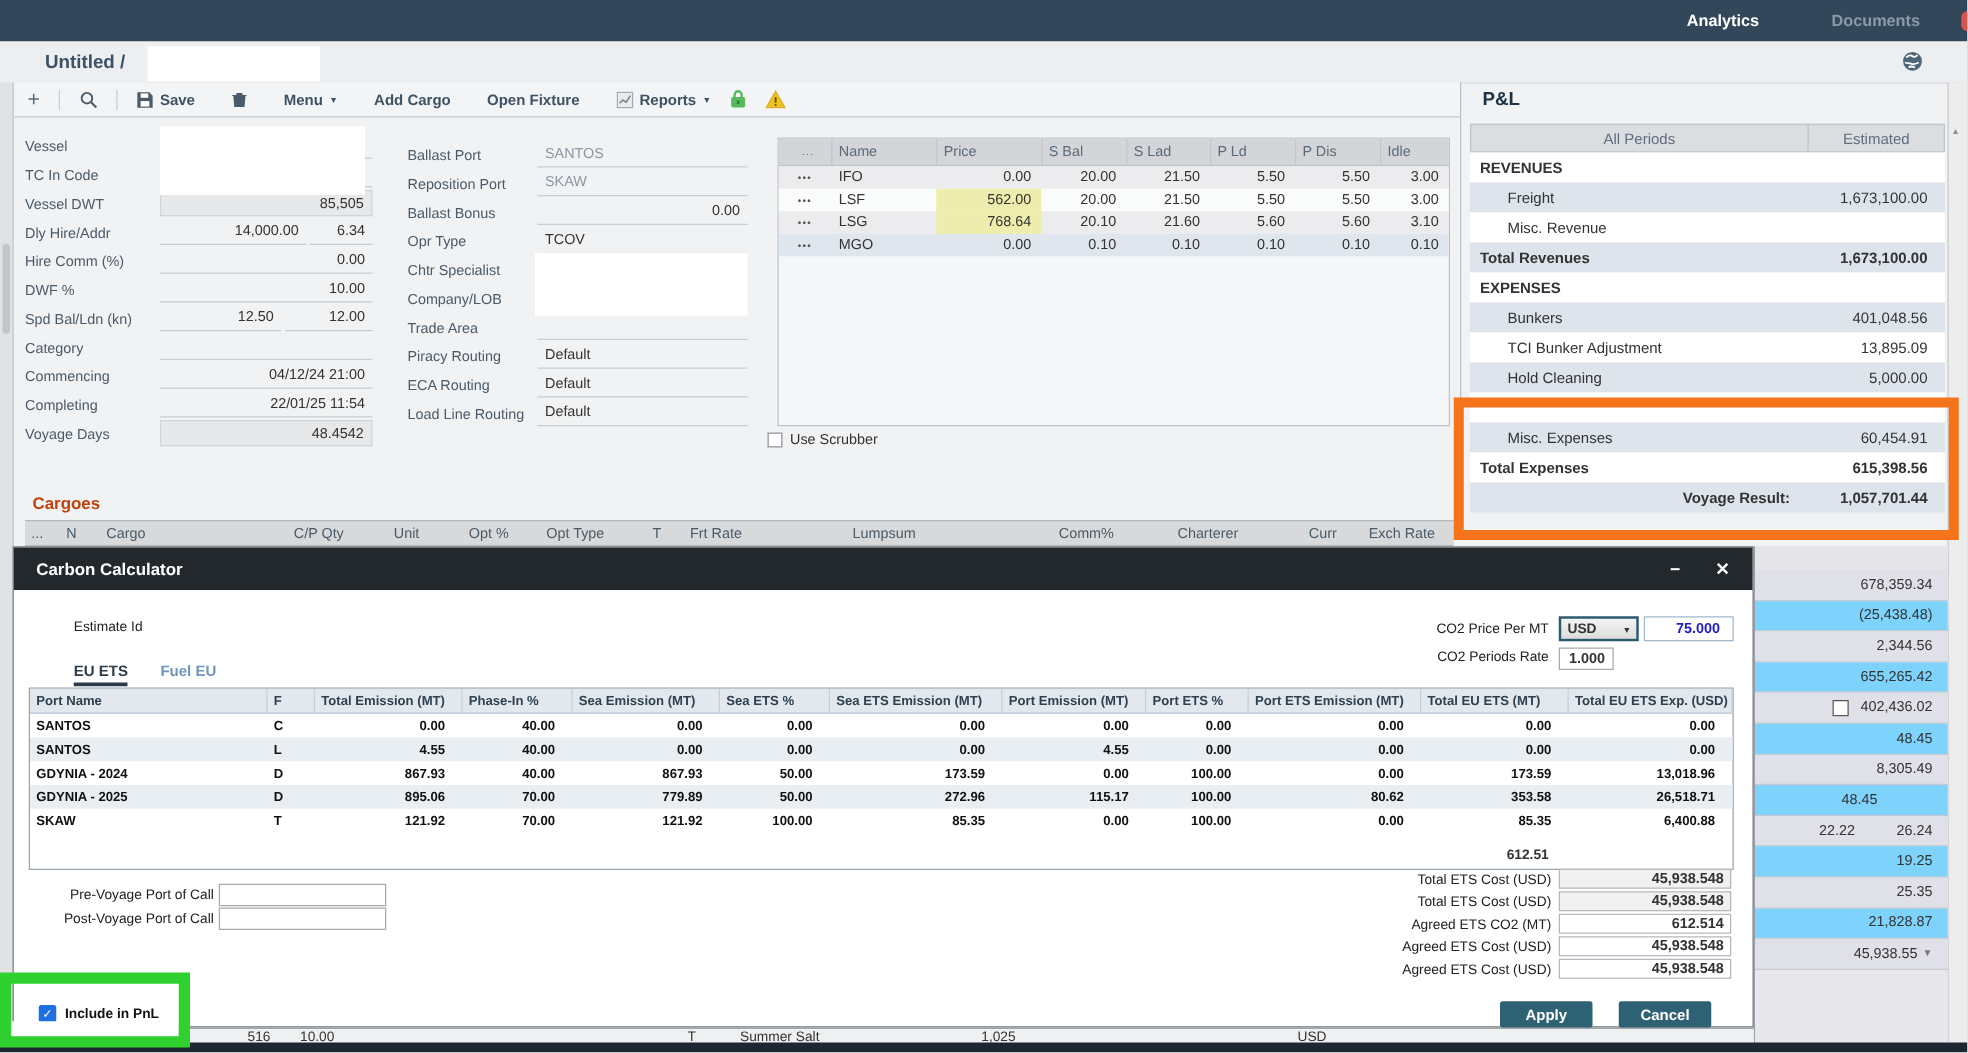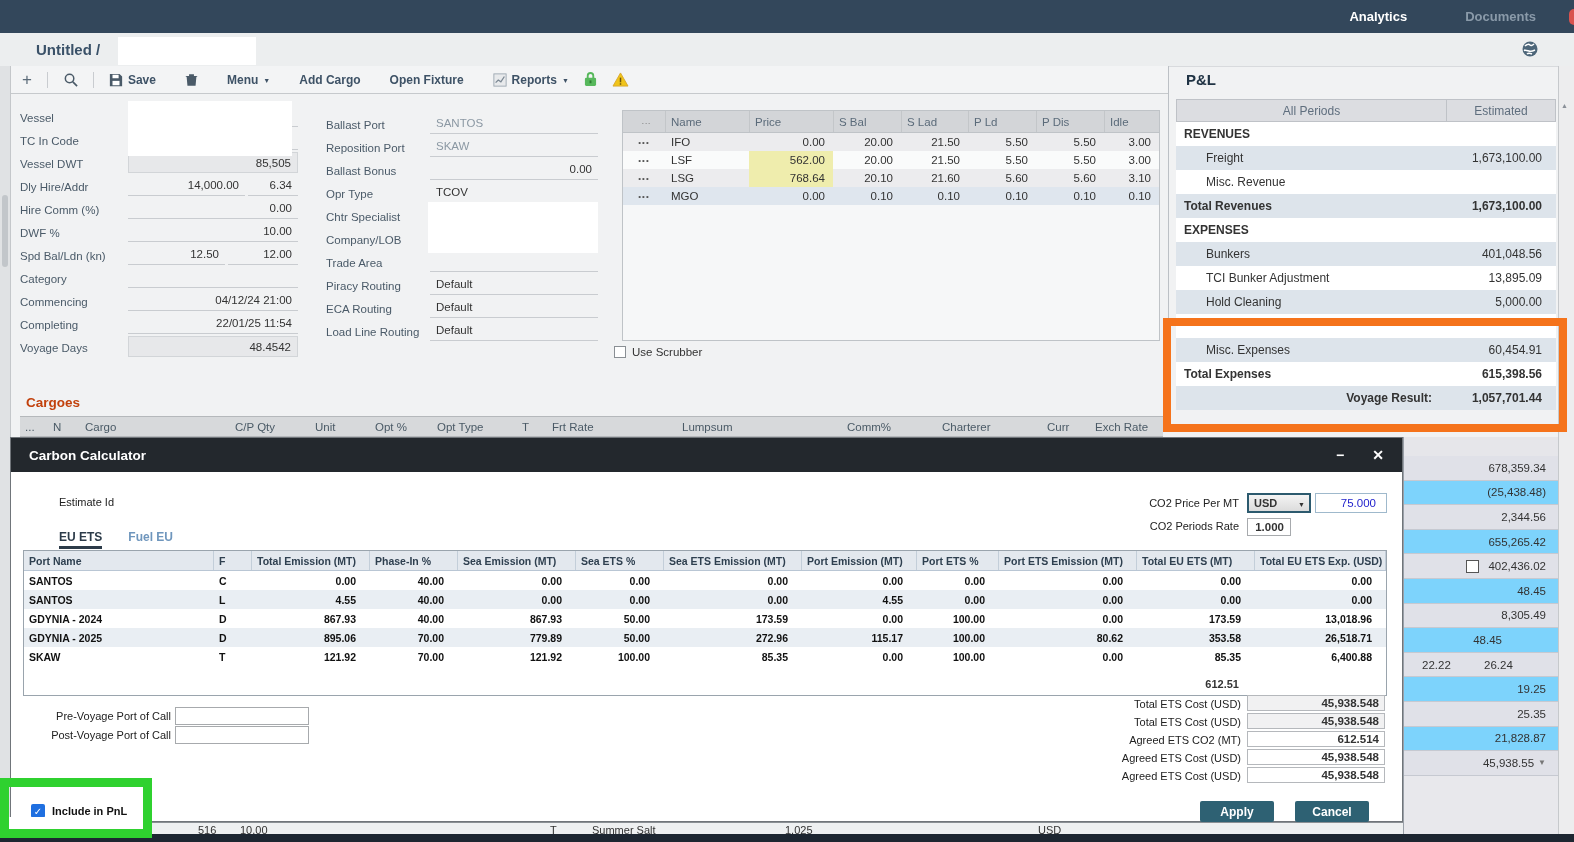--- a/index.html
+++ b/index.html
@@ -88,41 +88,41 @@
   .cg12{width:48px;}.cg13{flex:1;}
   
   .sidestrip{left:1403px;top:437px;width:155px;height:405px;background:#e8e8ec;border-left:1px solid #9aa0a8;box-sizing:border-box;}
   .sspacer{height:19px;background:#e6e6ea;}
   .srow{height:24.6px;display:flex;align-items:center;justify-content:flex-end;padding-right:12px;
         box-sizing:border-box;border-bottom:1px solid #c6c9d1;}
   .srow.a{background:#e0e1e8;}
   .srow.b{background:#7dd3fc;}
   .srow .cbx2{width:13px;height:13px;background:#fff;border:1px solid #555;box-sizing:border-box;margin-right:9px;}
   .srow.shift{padding-right:56px;}
-  .srow .v2{width:62px;}
+  .srow .v2{width:62px;text-align:right;}
   .srow .dd{font-size:8px;color:#777;margin-left:4px;}
   
   .bottomrow{left:0;top:822px;width:1403px;height:12px;background:#eef0f1;border-top:1px solid #8a8f94;overflow:hidden;z-index:1;}
   .bottomrow span{position:absolute;top:1px;font-size:11px;}
   .darkband{left:0;top:834px;width:1574px;height:8px;background:#1d2631;z-index:1;}
   
   .modal{left:10px;top:437px;width:1393px;height:385px;background:#ffffff;border:1px solid #70757a;
          box-sizing:border-box;z-index:5;}
   .mhead{height:34px;background:#23282d;display:flex;align-items:center;padding:0 18px;box-sizing:border-box;}
   .mtitle{color:#fff;font-weight:bold;font-size:13.5px;}
   .mctl{margin-left:auto;display:flex;gap:28px;color:#fff;font-weight:bold;font-size:14px;}
   .mctl span{cursor:default;}
   .estid{position:absolute;left:48px;top:58px;font-size:11px;color:#222;}
   .co2lab{position:absolute;width:220px;text-align:right;font-size:11px;color:#222;}
   .usdbox{position:absolute;left:1236px;top:55px;width:64px;height:20px;border:2px solid #2c5a6e;
           background:linear-gradient(#f4f4f4,#dcdcdc);box-sizing:border-box;display:flex;align-items:center;
           font-weight:bold;font-size:11px;padding-left:5px;}
   .usdbox .caret{margin-left:auto;margin-right:4px;font-size:7px;}
   .pricebox{position:absolute;left:1304px;top:55px;width:72px;height:20px;border:1px solid #9fb9cc;box-sizing:border-box;
-            display:flex;align-items:center;justify-content:flex-end;padding-right:10px;color:#1d1dcb;font-weight:normal;}
+            display:flex;align-items:center;justify-content:flex-end;padding-right:10px;color:#1d1dcb;font-weight:bold;}
   .ratebox{position:absolute;left:1236px;top:80px;width:44px;height:18px;border:1px solid #a7aaad;box-sizing:border-box;
            display:flex;align-items:center;justify-content:flex-end;padding-right:6px;font-weight:bold;}
   .tabs{position:absolute;left:48px;top:92px;display:flex;gap:26px;font-size:12px;font-weight:bold;}
   .tab-active{color:#2c3b49;border-bottom:3px solid #2c3b49;padding-bottom:2px;}
   .tab-inactive{color:#6f96bd;}
   .etstable{position:absolute;left:12px;top:112px;width:1364px;height:146px;border:1px solid #9aa4ad;box-sizing:border-box;background:#fff;}
   .ehead{display:flex;height:19px;background:#e3e8ee;border-bottom:1px solid #b9c6d4;color:#2f4050;
          font-size:10.5px;font-weight:bold;align-items:stretch;}
   .ehead span{display:flex;align-items:center;padding-left:5px;border-right:1px solid #c3ced9;box-sizing:border-box;white-space:nowrap;overflow:hidden;}
   .erow{display:flex;height:19px;font-size:10.5px;font-weight:bold;color:#111;align-items:stretch;}

